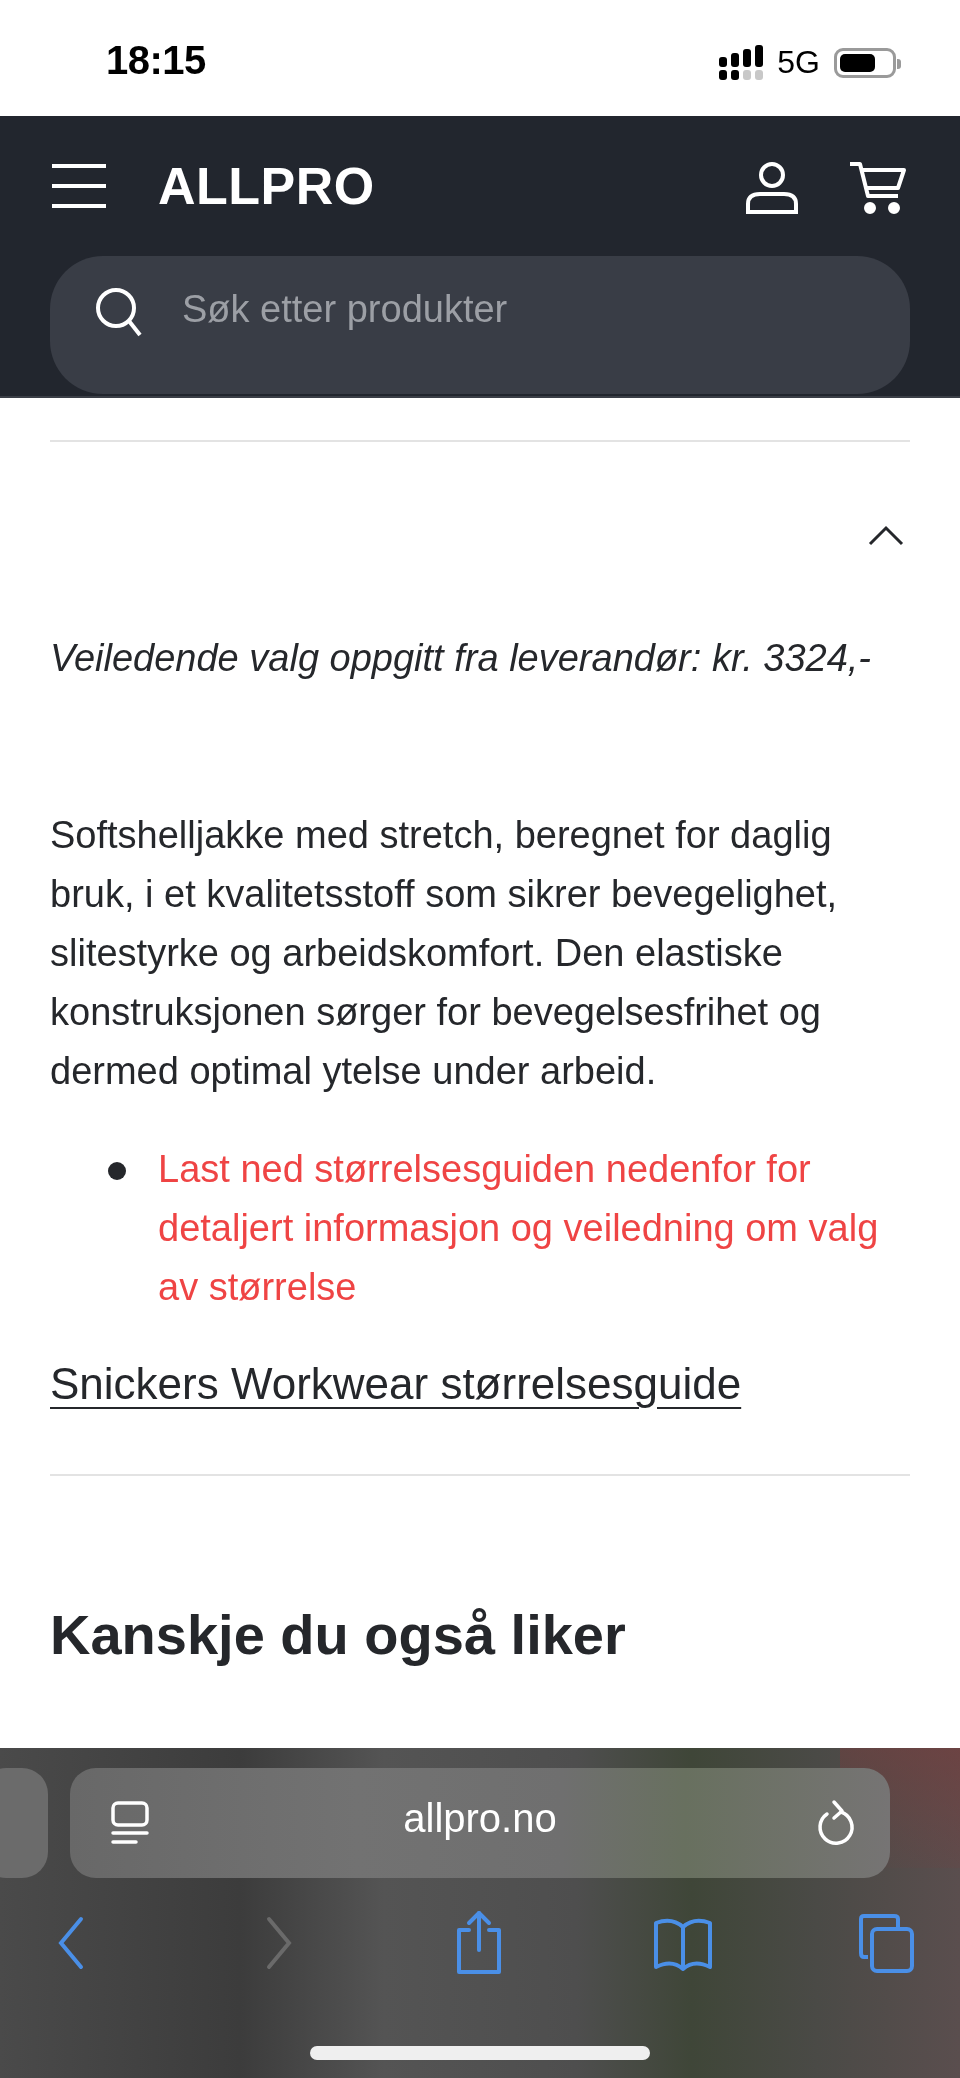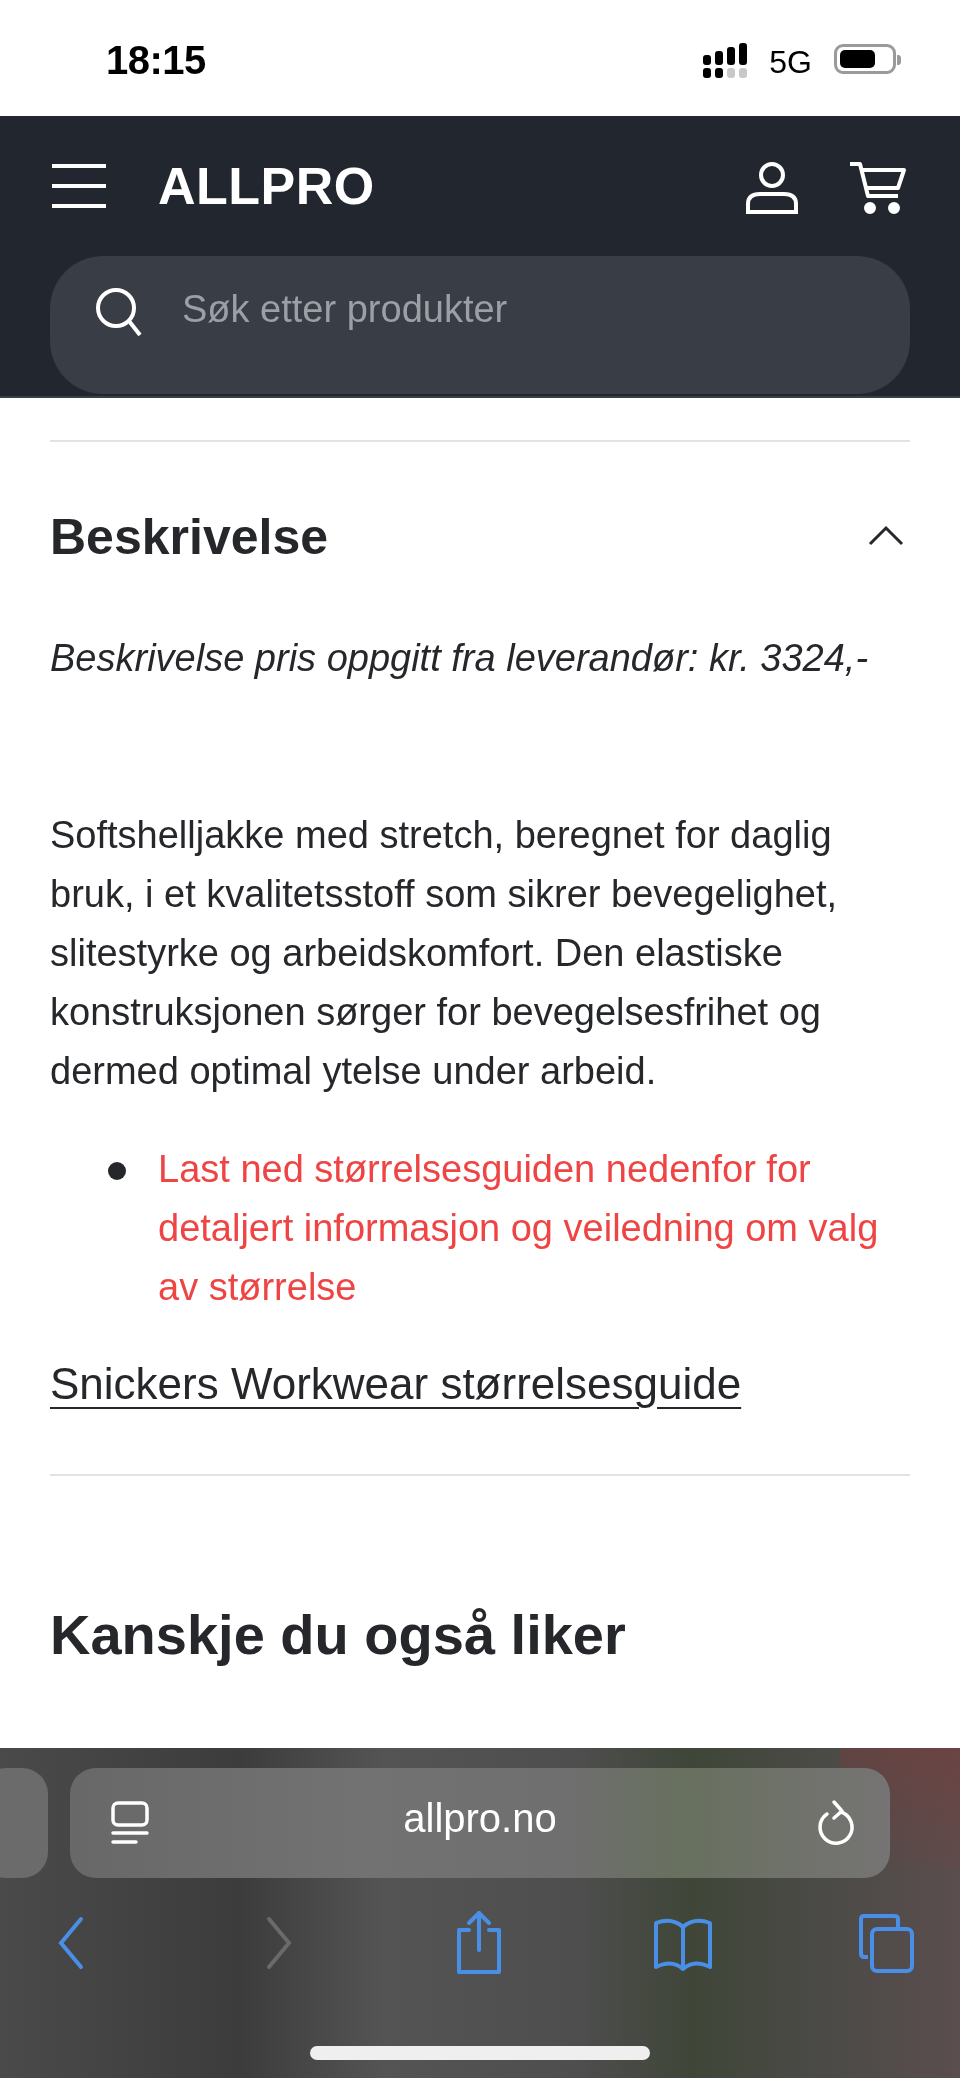--- a/index.html
+++ b/index.html
@@ -2,21 +2,21 @@
 <html><head>
 <meta charset="utf-8">
 <style>
   * { box-sizing: border-box; margin: 0; padding: 0; }
   html, body { width: 960px; height: 2078px; overflow: hidden; background: #ffffff; }
   body { font-family: "Liberation Sans", sans-serif; color: #25272b; position: relative; }
 
   
   .status-bar { position: absolute; top: 0; left: 0; width: 960px; height: 96px; background: #ffffff; }
   .status-time { position: absolute; left: 106px; top: 38px; font-size: 40px; font-weight: bold; color: #000; font-family: "Liberation Sans", sans-serif; letter-spacing: -0.5px; }
-  .status-right { position: absolute; right: 64px; top: 44px; display: flex; align-items: flex-start; gap: 22px; }
+  .status-right { position: absolute; right: 64px; top: 44px; display: flex; align-items: center; gap: 14px; }
   .signal { display: flex; align-items: flex-end; gap: 4px; height: 34px; }
   .signal .bar { width: 8px; display: flex; flex-direction: column; gap: 3px; }
   .signal .bar span { display: block; width: 8px; border-radius: 3px; }
   .net-label { font-size: 32px; color: #000; font-family: "Liberation Sans", sans-serif; }
   .battery { width: 62px; height: 30px; border: 3px solid #9a9a9a; border-radius: 9px; padding: 3px; position: relative; }
   .battery .fill { width: 70%; height: 100%; background: #000; border-radius: 5px; }
   .battery::after { content: ""; position: absolute; right: -8px; top: 8px; width: 4px; height: 10px; background: #9a9a9a; border-radius: 0 3px 3px 0; }
 
   
   .site-header { position: absolute; top: 116px; left: 0; width: 960px; height: 282px; background: #22262e; border-bottom: 2px solid #3b3f47; }
@@ -116,27 +116,26 @@
       <line x1="35" y1="35" x2="46" y2="49"></line>
     </svg>
     <input class="search-input" type="text" placeholder="Søk etter produkter" style="">
   </div>
 </header>
 
 <main class="content">
   <div class="divider" style="top:40px"></div>
 
   <div class="accordion-header">
-    <h2 class="accordion-title">Beskrivelse</h2>
     <svg class="chevron-up" viewBox="0 0 40 30" fill="none" stroke="#25272b" stroke-width="3">
       <polyline points="4,24 20,8 36,24"></polyline>
     </svg>
   </div>
 
-  <p class="price-note">Beskrivelse pris oppgitt fra leverandør: kr. 3324,-</p>
+  <p class="price-note">Veiledende valg oppgitt fra leverandør: kr. 3324,-</p>
 
   <p class="desc-para">Softshelljakke med stretch, beregnet for daglig bruk, i et kvalitetsstoff som sikrer bevegelighet, slitestyrke og arbeidskomfort. Den elastiske konstruksjonen sørger for bevegelsesfrihet og dermed optimal ytelse under arbeid.</p>
 
   <ul class="bullet-list">
     <li>
       <span class="bullet-dot"></span>
       <span>Last ned størrelsesguiden nedenfor for detaljert informasjon og veiledning om valg av størrelse</span>
     </li>
   </ul>
 

